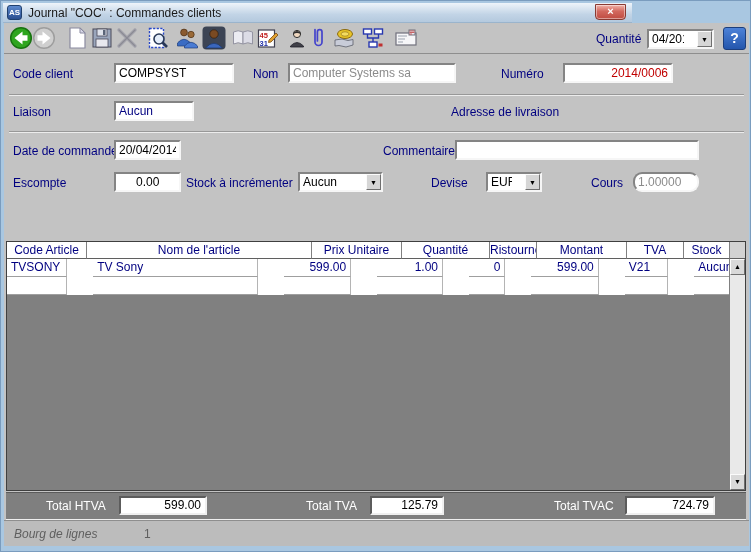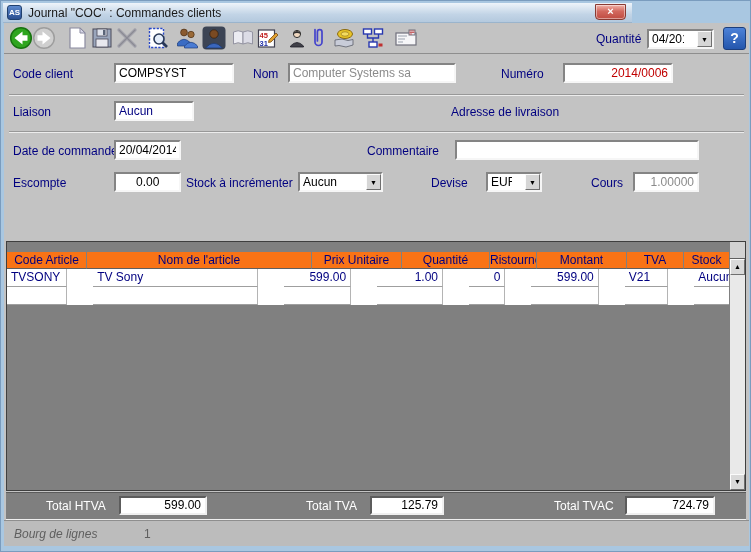--- a/index.html
+++ b/index.html
@@ -36,28 +36,28 @@
   .help-btn{position:absolute;left:719px;top:4px;width:23px;height:23px;border-radius:3px;
     background:linear-gradient(#4d82d8,#2456ac);border:1px solid #1c3e7c;color:#fff;
     font-weight:bold;font-size:14px;text-align:center;line-height:21px;}
   
   .client{position:absolute;left:3px;top:53px;width:745px;height:492px;background:#c3c3c3;}
   .groove{position:absolute;left:8px;width:735px;height:0;
     border-top:1px solid #989898;border-bottom:1px solid #ececec;}
   .lbl{position:absolute;color:#000080;white-space:nowrap;}
   .field{position:absolute;height:20px;border:2px solid;border-color:#848484 #f6f6f6 #f6f6f6 #848484;
     background:#fff;font-family:Liberation Sans, sans-serif;font-size:12px;padding:0 3px;color:#000;outline:none;}
-  .field.num{text-align:right;}
+  .field.num{border-radius:9px;}
   .field.dim{color:#8b8b8b;}
   .field.red{color:#c00000;text-align:right;}
   .field.navy{color:#000080;}
   
   .tbl{position:absolute;left:5px;top:240px;width:740px;height:250px;background:#808080;
     border:1px solid #3f3f3f;overflow:hidden;}
-  .thead{display:flex;width:722px;height:17px;background:#f97316;margin-top:10px;}
+  .thead{display:flex;width:722px;height:17px;background:#ffffff;}
   .th{border-right:1px solid #808080;border-bottom:1px solid #5f5f5f;color:#000080;
     text-align:center;line-height:16px;overflow:hidden;white-space:nowrap;}
   .corner{position:absolute;right:0;top:0;width:16px;height:17px;background:#d2d2d2;
     border-bottom:1px solid #5f5f5f;border-left:1px solid #808080;}
   .trow{display:flex;width:722px;height:18px;background:#fff;gap:26px;}
   .td{border-right:1px solid #b4b4b4;border-bottom:1px solid #9f9f9f;color:#000080;
     line-height:17px;padding:0 4px;overflow:hidden;white-space:nowrap;}
   .a-r{text-align:right;} .a-l{text-align:left;}
   .w0{width:80px;} .w1{width:225px;} .w2{width:90px;} .w3{width:88px;}
   .w4{width:47px;} .w5{width:90px;} .w6{width:57px;} .w7{width:45px;border-right:none;}
@@ -215,21 +215,21 @@
   <input class="field dim" style="left: 287px; top: 62px; width: 168px;" readonly="" value="Computer Systems sa">
   <div class="lbl" style="left:500px;top:66px">Numéro</div>
   <input class="field red" style="left: 562px; top: 62px; width: 110px;" value="2014/0006">
 
   <div class="lbl" style="left:12px;top:104px">Liaison</div>
   <input class="field navy" style="left: 113px; top: 100px; width: 80px;" value="Aucun">
   <div class="lbl" style="left:450px;top:104px">Adresse de livraison</div>
 
   <div class="lbl" style="left:12px;top:143px">Date de commande</div>
   <input class="field" style="left: 113px; top: 139px; width: 67px;" value="20/04/2014">
-  <div class="lbl" style="left:366px;top:143px">Commentaire</div>
+  <div class="lbl" style="left:382px;top:143px">Commentaire</div>
   <input class="field" style="left: 454px; top: 139px; width: 244px;">
 
   <div class="lbl" style="left:12px;top:175px">Escompte</div>
   <input class="field" style="left: 113px; top: 171px; width: 67px; padding-left: 20px;" value="0.00">
   <div class="lbl" style="left:185px;top:175px">Stock à incrémenter</div>
   <div class="combo" style="position:absolute;left:297px;top:171px;width:85px">
     <div class="combo-val">Aucun</div>
     <div class="combo-btn">▼</div>
   </div>
   <div class="lbl" style="left:430px;top:175px">Devise</div>

